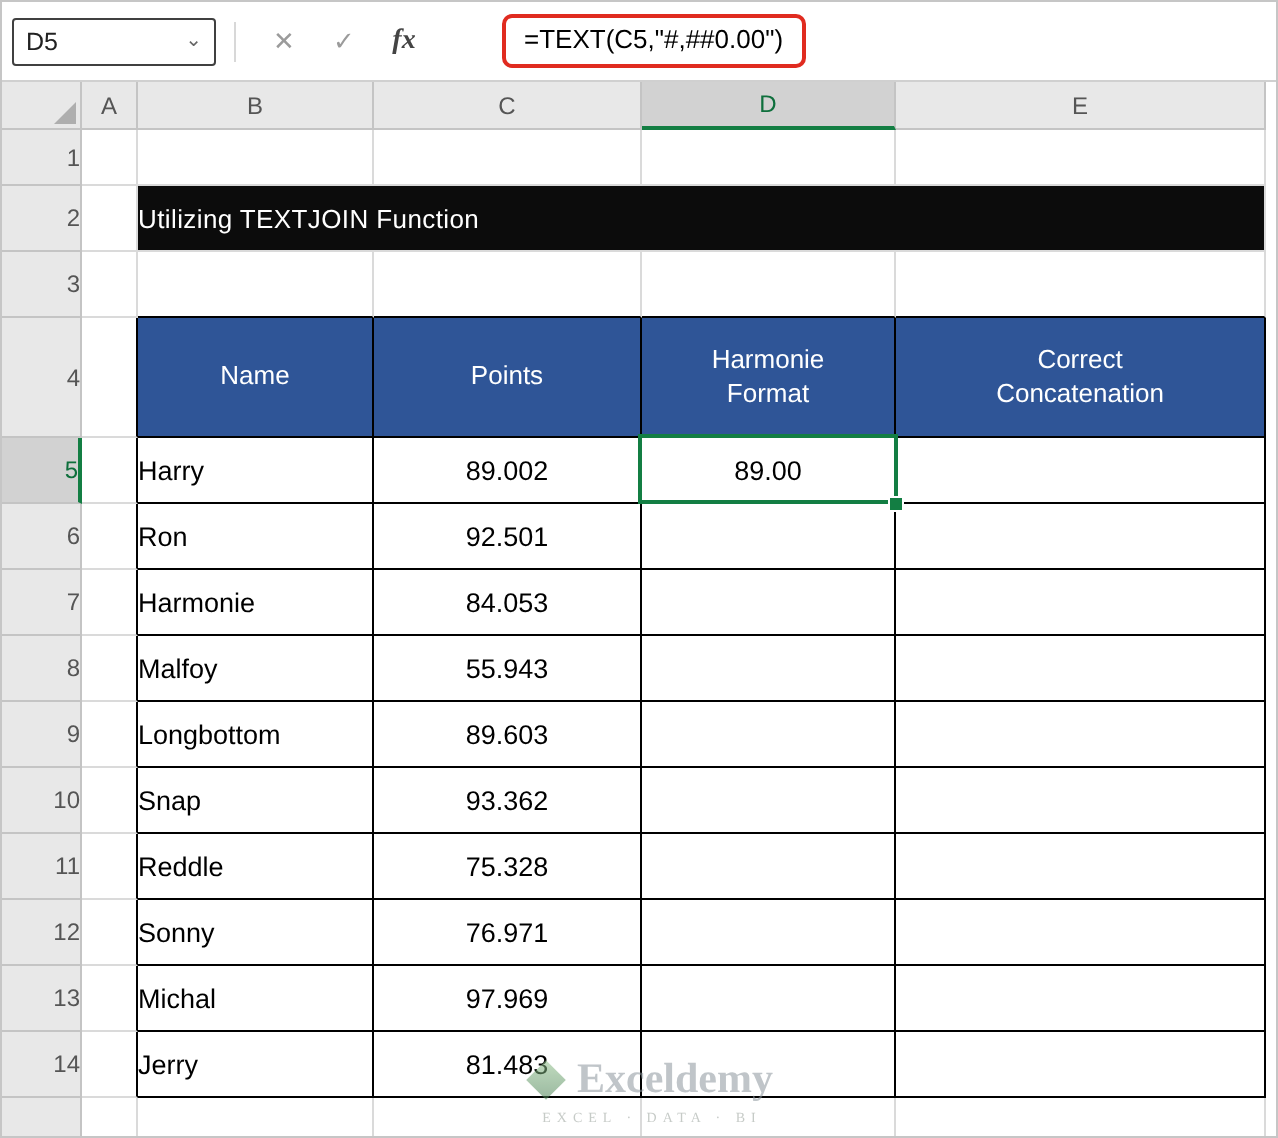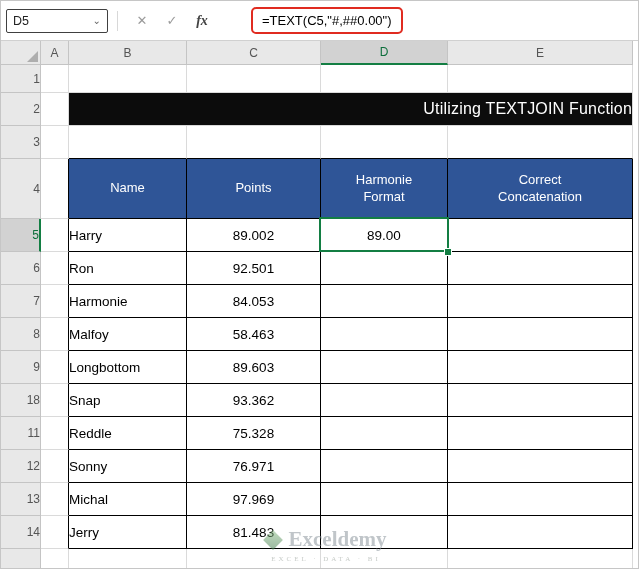--- a/index.html
+++ b/index.html
@@ -36,22 +36,22 @@
     border-left:11px solid transparent;border-bottom:11px solid #aeaeae;}
   .selcol{background:#D2D2D2;color:#0E6F3C;font-weight:bold;
     border-bottom:2px solid #137E43;}
   .selrow{background:#D2D2D2;color:#0E6F3C;font-weight:bold;
     border-right:2px solid #137E43;}
   .cell{background:#fff;border-right:1px solid #dadada;border-bottom:1px solid #dadada;
     font-size:13.5px;color:#000;}
   .pret{border-bottom:1px solid #000;}   
   .prel{border-right:1px solid #000;}    
   .tb{border-right:1px solid #000;border-bottom:1px solid #000;}
-  .banner{background:#0C0C0C;color:#fff;font-weight:bold;font-size:16px;
-    text-align:right;letter-spacing:.2px;}
+  .banner{background:#0C0C0C;color:#fff;font-weight:bold;font-size:13px;
+    text-align:left;letter-spacing:.2px;}
   .bluehdr{background:#2F5597;color:#fff;font-weight:bold;font-size:13px;
     text-align:center;line-height:1.3;}
   .hwrap{display:inline-block;white-space:normal;}
   .w95{max-width:95px;} .w130{max-width:130px;}
   .nm{text-align:left;padding-left:8px;}
   .num{text-align:center;}
   
   .sel-box{position:absolute;left:318px;top:176px;width:130px;height:35px;
     border:2px solid #137E43;box-sizing:border-box;pointer-events:none;z-index:5;}
   .fill-handle{position:absolute;left:443px;top:207px;width:8px;height:8px;
@@ -164,36 +164,36 @@
         <td class="cell tb nm">Harmonie</td>
         <td class="cell tb num">84.053</td>
         <td class="cell tb num"></td>
         <td class="cell tb"></td>
       </tr>
 
       <tr class="rd">
         <th class="hdr rowhdr">8</th>
         <td class="cell prel"></td>
         <td class="cell tb nm">Malfoy</td>
-        <td class="cell tb num">58.463</td>
+        <td class="cell tb num">55.943</td>
         <td class="cell tb num"></td>
         <td class="cell tb"></td>
       </tr>
 
       <tr class="rd">
         <th class="hdr rowhdr">9</th>
         <td class="cell prel"></td>
         <td class="cell tb nm">Longbottom</td>
         <td class="cell tb num">89.603</td>
         <td class="cell tb num"></td>
         <td class="cell tb"></td>
       </tr>
 
       <tr class="rd">
-        <th class="hdr rowhdr">18</th>
+        <th class="hdr rowhdr">10</th>
         <td class="cell prel"></td>
         <td class="cell tb nm">Snap</td>
         <td class="cell tb num">93.362</td>
         <td class="cell tb num"></td>
         <td class="cell tb"></td>
       </tr>
 
       <tr class="rd">
         <th class="hdr rowhdr">11</th>
         <td class="cell prel"></td>

